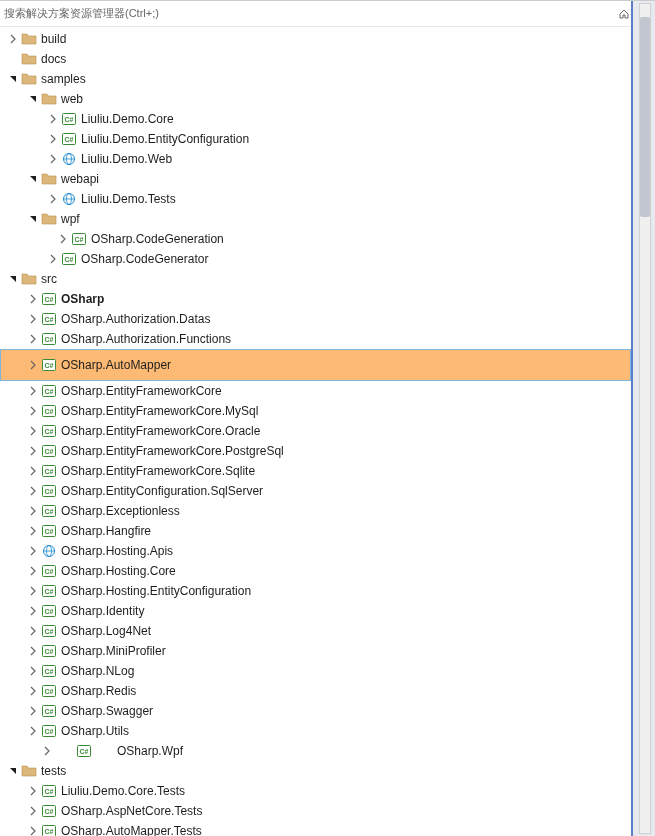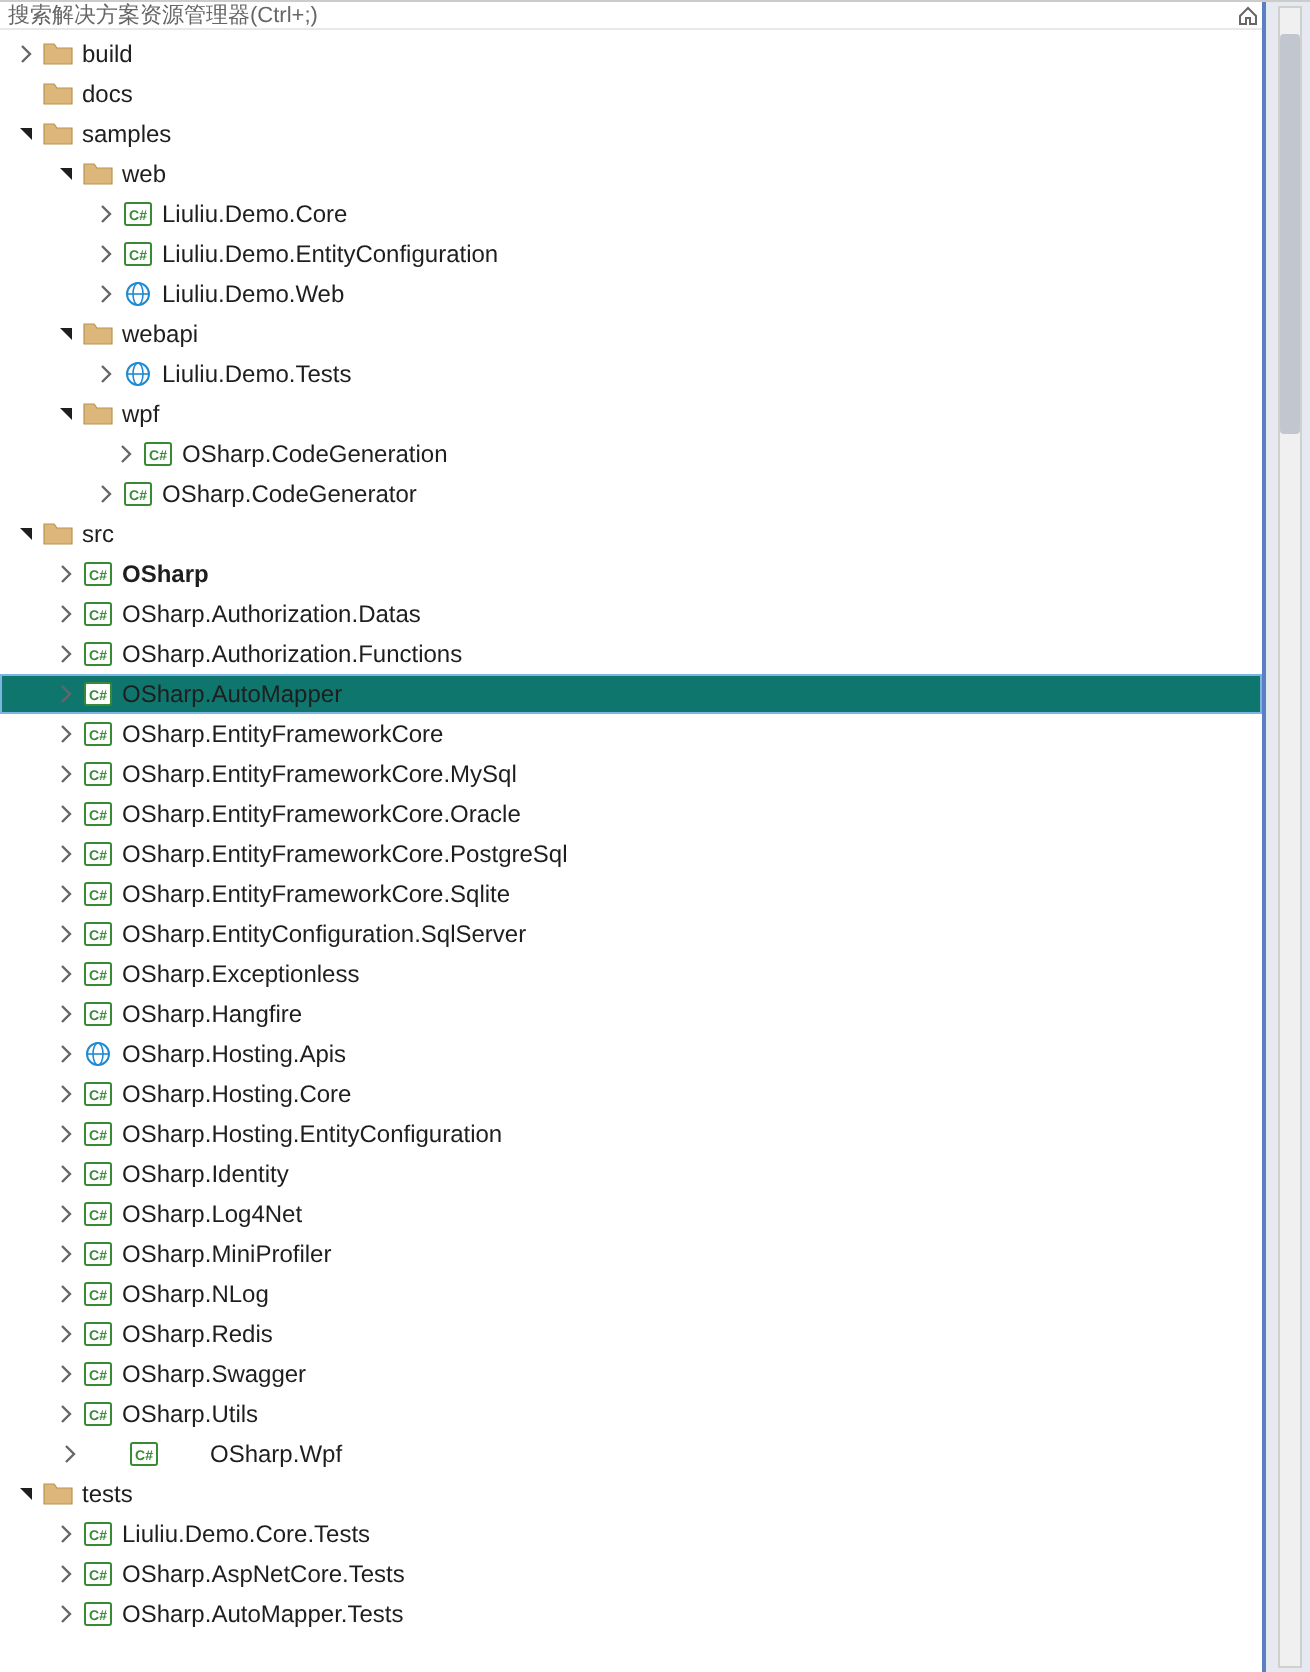--- a/index.html
+++ b/index.html
@@ -17,21 +17,21 @@
     border-top: 1px solid #ccc;
     display: flex;
   }
   .tree-panel {
     flex: 1;
     overflow-y: auto;
     background: #fff;
     position: relative;
   }
   .header-strip {
-    height: 14px;
+    height: 26px;
     font-size: 11px;
     color: #666;
     padding-left: 4px;
     white-space: nowrap;
     overflow: hidden;
     border-bottom: 1px solid #e8e8e8;
     display: flex;
     align-items: center;
   }
   .header-strip .spacer { flex:1; }
@@ -42,23 +42,23 @@
   }
   .tree { padding-top: 2px; }
   .row {
     display: flex;
     align-items: center;
     height: 20px;
     white-space: nowrap;
     cursor: default;
   }
   .row.selected {
-    background: #0f766e;
+    background: #fdba74;
     border: 1px solid #7bb5e0;
-    height: 20px;
+    height: 32px;
   }
   .row:not(.selected) { border: 1px solid transparent; }
   .arrow {
     width: 12px; height: 12px;
     display: inline-flex;
     align-items: center; justify-content: center;
     margin-right: 2px;
   }
   .arrow svg { display:block; }
   .ico {
@@ -577,21 +577,21 @@
             </svg>
           </span>
           <span class="ico">
             <svg width="16" height="16" viewBox="0 0 16 16">
               <rect x="1.5" y="2.5" width="13" height="11" rx="1" fill="#fff" stroke="#388a34" stroke-width="1"></rect>
               <text x="8" y="11" text-anchor="middle" font-size="7" font-family="sans-serif" fill="#388a34" font-weight="bold">C#</text>
             </svg>
           </span>
           <span class="label">OSharp.Utils</span>
         </div>
-        <div class="row" style="padding-left: 28px; gap: 21px;">
+        <div class="row" style="padding-left: 40px; gap: 21px;">
           <span class="arrow">
             <svg width="10" height="10" viewBox="0 0 10 10">
               <path d="M3 1 L7 5 L3 9" fill="none" stroke="#666" stroke-width="1.2"></path>
             </svg>
           </span>
           <span class="ico">
             <svg width="16" height="16" viewBox="0 0 16 16">
               <rect x="1.5" y="2.5" width="13" height="11" rx="1" fill="#fff" stroke="#388a34" stroke-width="1"></rect>
               <text x="8" y="11" text-anchor="middle" font-size="7" font-family="sans-serif" fill="#388a34" font-weight="bold">C#</text>
             </svg>

